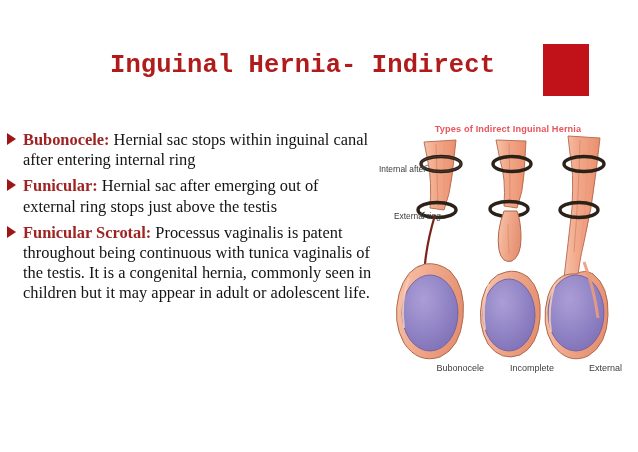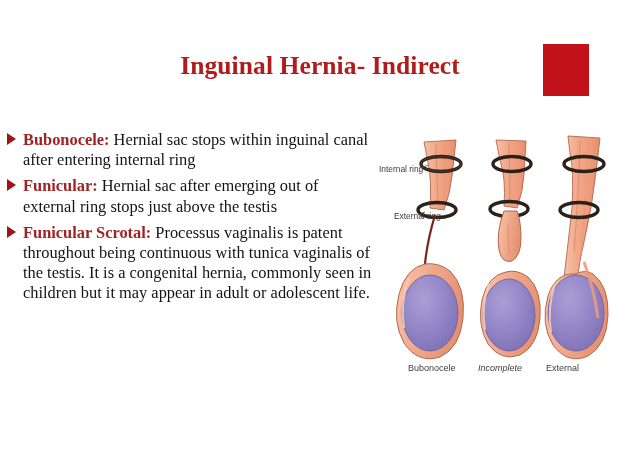--- a/index.html
+++ b/index.html
@@ -25,23 +25,22 @@
     height: 52px;
     background: #c1121a;
   }
 
   
   .slide-title {
     position: absolute;
     left: 110px;
     top: 50px;
     width: 420px;
-    text-align: center;
     color: #b01c1c;
-    font-family: Liberation Serif, serif;
+    font-family: Liberation Mono, monospace;
     font-weight: bold;
     font-size: 25.5px;
     line-height: 32px;
     letter-spacing: 0.1px;
   }
 
   
   .bullets {
     position: absolute;
     left: 4px;
@@ -105,25 +104,25 @@
   }
   .fig-label-internal { left: 1px;  top: 52px; }
   .fig-label-external { left: 16px;  top: 99px; }
 
   .fig-caption {
     position: absolute;
     top: 251px;
     color: #3d3d3d;
     font-family: "Liberation Sans", "DejaVu Sans", sans-serif;
     font-size: 9px;
-    text-align: left;
+    text-align: right;
     white-space: nowrap;
   }
   .cap-1 { left: 30px;  width: 76px; }
-  .cap-2 { left: 100px; width: 76px; font-style: italic; }
+  .cap-2 { left: 100px; width: 76px; }
   .cap-3 { left: 168px; width: 76px; }
 
   .fig-svg {
     position: absolute;
     left: 0;
     top: 0;
     width: 260px;
     height: 270px;
   }
 </style>
@@ -150,20 +149,21 @@
 
   <div class="bullet-item">
     <span class="bullet-marker"></span>
     <span class="bullet-term">Funicular Scrotal:</span><span class="bullet-body"> Processus vaginalis is patent throughout being continuous with tunica vaginalis of the testis. It is a congenital hernia, commonly seen in children but it may appear in adult or adolescent life.</span>
   </div>
 
 </div>
 
 <div class="figure">
 
+  <div class="fig-title">Types of Indirect Inguinal Hernia</div>
 
   <svg class="fig-svg" viewBox="0 0 260 270">
     <defs>
       <linearGradient id="cordGrad" x1="0" y1="0" x2="1" y2="0">
         <stop offset="0%" stop-color="#f6c3ab"></stop>
         <stop offset="35%" stop-color="#f2a98b"></stop>
         <stop offset="70%" stop-color="#ef9c7c"></stop>
         <stop offset="100%" stop-color="#e88f6d"></stop>
       </linearGradient>
       <linearGradient id="sacGrad" x1="0" y1="0" x2="1" y2="0.3">
@@ -220,20 +220,20 @@
       <path d="M198,162 Q178,160 170,184 Q162,212 175,233 Q190,253 210,244 Q229,233 230,203 Q231,174 215,162 Q207,157 198,162 Z" fill="url(#sacGrad)" stroke="#b2674c" stroke-width="1"></path>
       <ellipse cx="198" cy="201" rx="28" ry="38" fill="url(#testisGrad)" stroke="#6f60a6" stroke-width="0.9"></ellipse>
       <path d="M206,150 Q216,176 220,206" stroke="#eb9b7c" stroke-width="3" fill="none" opacity="0.9"></path>
       <path d="M177,172 Q169,196 173,220" stroke="#f7ceb7" stroke-width="2" fill="none" opacity="0.85"></path>
     </g>
 
     <path d="M42,56 Q48,54 50,53" stroke="#4a4a4a" stroke-width="0.8" fill="none"></path>
     <path d="M40,103 Q45,101 47,100" stroke="#4a4a4a" stroke-width="0.8" fill="none"></path>
   </svg>
 
-  <div class="fig-label-internal">Internal ring</div>
+  <div class="fig-label-internal">Internal after</div>
   <div class="fig-label-external">External ring</div>
 
   <div class="fig-caption cap-1">Bubonocele</div>
   <div class="fig-caption cap-2">Incomplete</div>
   <div class="fig-caption cap-3">External</div>
 
 </div>
 
 </body></html>

